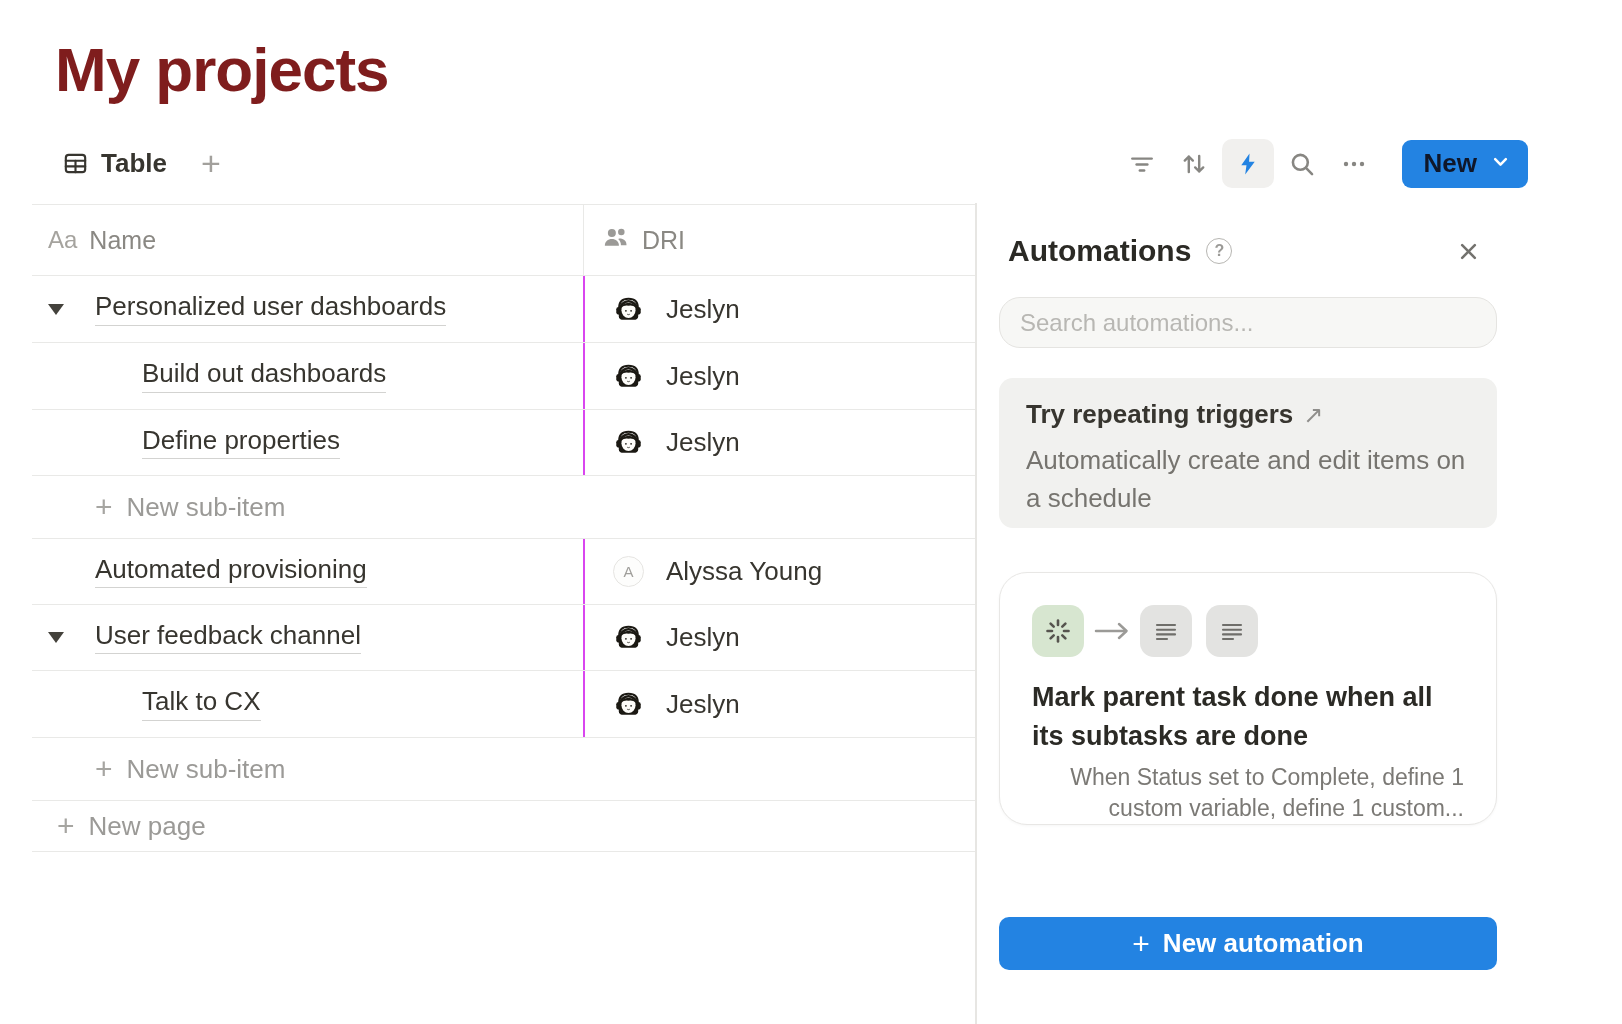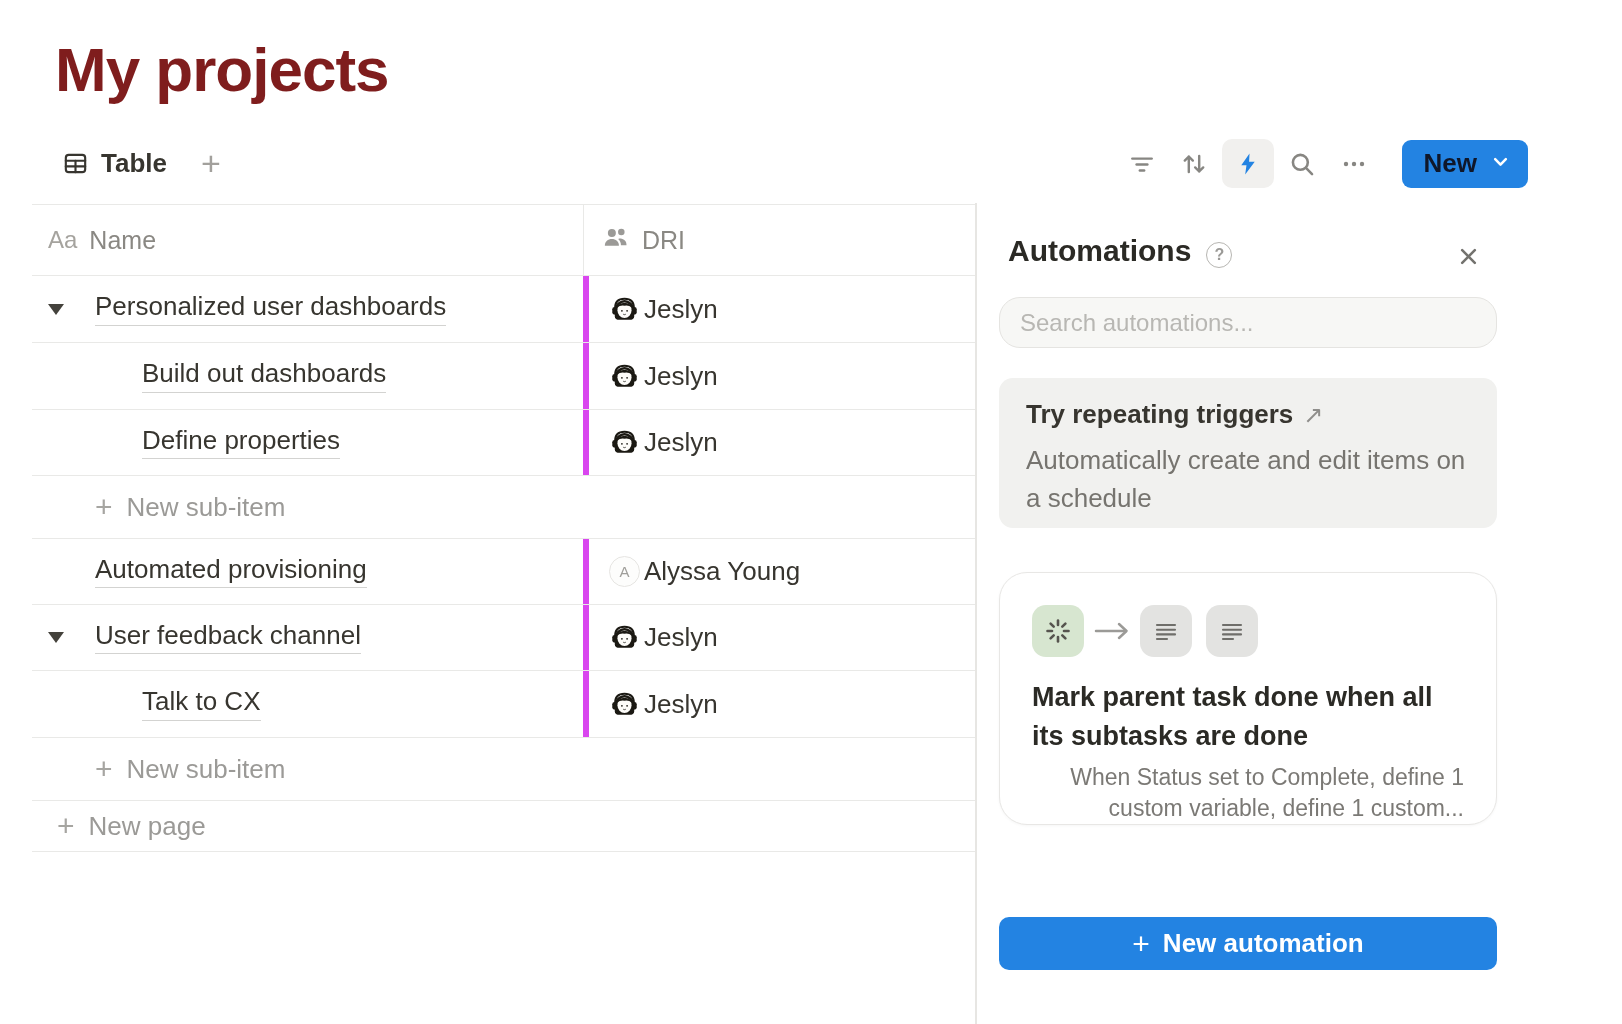--- a/index.html
+++ b/index.html
@@ -30,35 +30,35 @@
   .t-h-dri { flex:1; display:flex; align-items:center; border-left:1px solid #e9e9e7; padding-left:17px; gap:12px; }
 
   .row { display:flex; border-bottom:1px solid #e9e9e7; }
   .row.h67 { height:67px; } .row.h66 { height:66px; }
   .cell-name { width:551px; display:flex; align-items:center; }
   .cell-name.lvl0t { padding-left:16px; }
   .cell-name.lvl0  { padding-left:63px; }
   .cell-name.lvl1  { padding-left:110px; }
   .toggle { width:0; height:0; border-left:8px solid transparent; border-right:8px solid transparent; border-top:11px solid #44423c; margin-right:31px; }
   .page-link { font-size:26px; font-weight:500; color:#37352f; padding-bottom:4px; border-bottom:1.5px solid rgba(55,53,47,0.22); line-height:1.1; }
-  .cell-dri { flex:1; display:flex; align-items:center; border-left:6px solid #d946ef; padding-left:20px; gap:4px; }
+  .cell-dri { flex:1; display:flex; align-items:center; border-left:2px solid #d946ef; padding-left:28px; gap:22px; }
   .dri-name { font-size:26px; color:#37352f; }
   .avatar { width:31px; height:31px; border-radius:50%; overflow:hidden; flex:0 0 31px; }
   .avatar svg { display:block; }
   .avatar-letter { width:31px; height:31px; border-radius:50%; border:1px solid #e6e5e2; background:#fdfdfc; color:#a09f9b; font-size:15px; display:flex; align-items:center; justify-content:center; flex:0 0 31px; }
 
   .row-action { display:flex; align-items:center; border-bottom:1px solid #e9e9e7; color:#9b9a97; font-size:26px; }
   .row-action.sub { height:63px; padding-left:63px; }
   .row-action.page { height:51px; padding-left:25px; }
   .plus-glyph { font-size:30px; font-weight:300; color:#a6a5a1; margin-right:14px; line-height:1; }
 
   
   .panel-divider { position:absolute; left:975px; top:203px; width:2px; height:821px; background:#e7e6e3; }
   .panel { position:absolute; left:977px; top:204px; width:645px; height:820px; background:#fff; }
-  .panel-header { position:absolute; left:31px; top:30px; width:498px; display:flex; align-items:flex-end; }
+  .panel-header { position:absolute; left:31px; top:30px; width:498px; display:flex; align-items:center; }
   .panel-title { font-size:30px; font-weight:700; color:#2b2a25; }
   .help-circle { margin-left:15px; width:26px; height:26px; border:1.8px solid #b7b6b2; border-radius:50%; color:#9b9a97; font-size:16px; font-weight:600; display:flex; align-items:center; justify-content:center; }
   .close-btn { margin-left:auto; margin-right:26px; display:flex; align-items:center; }
 
   .search-box { position:absolute; left:22px; top:93px; width:498px; height:51px; background:#f7f7f5; border:1.5px solid #e5e4e1; border-radius:21px; }
   .search-box input { width:100%; height:100%; background:transparent; border:none; outline:none; padding:0 20px; font-family:inherit; font-size:24px; color:#37352f; }
   .search-box input::placeholder { color:#b8b7b3; }
 
   .promo-card { position:absolute; left:22px; top:174px; width:498px; height:150px; background:#f1f1ef; border-radius:14px; padding:21px 27px; }
   .promo-title { font-size:26px; font-weight:600; color:#37352f; display:flex; align-items:center; gap:10px; }

